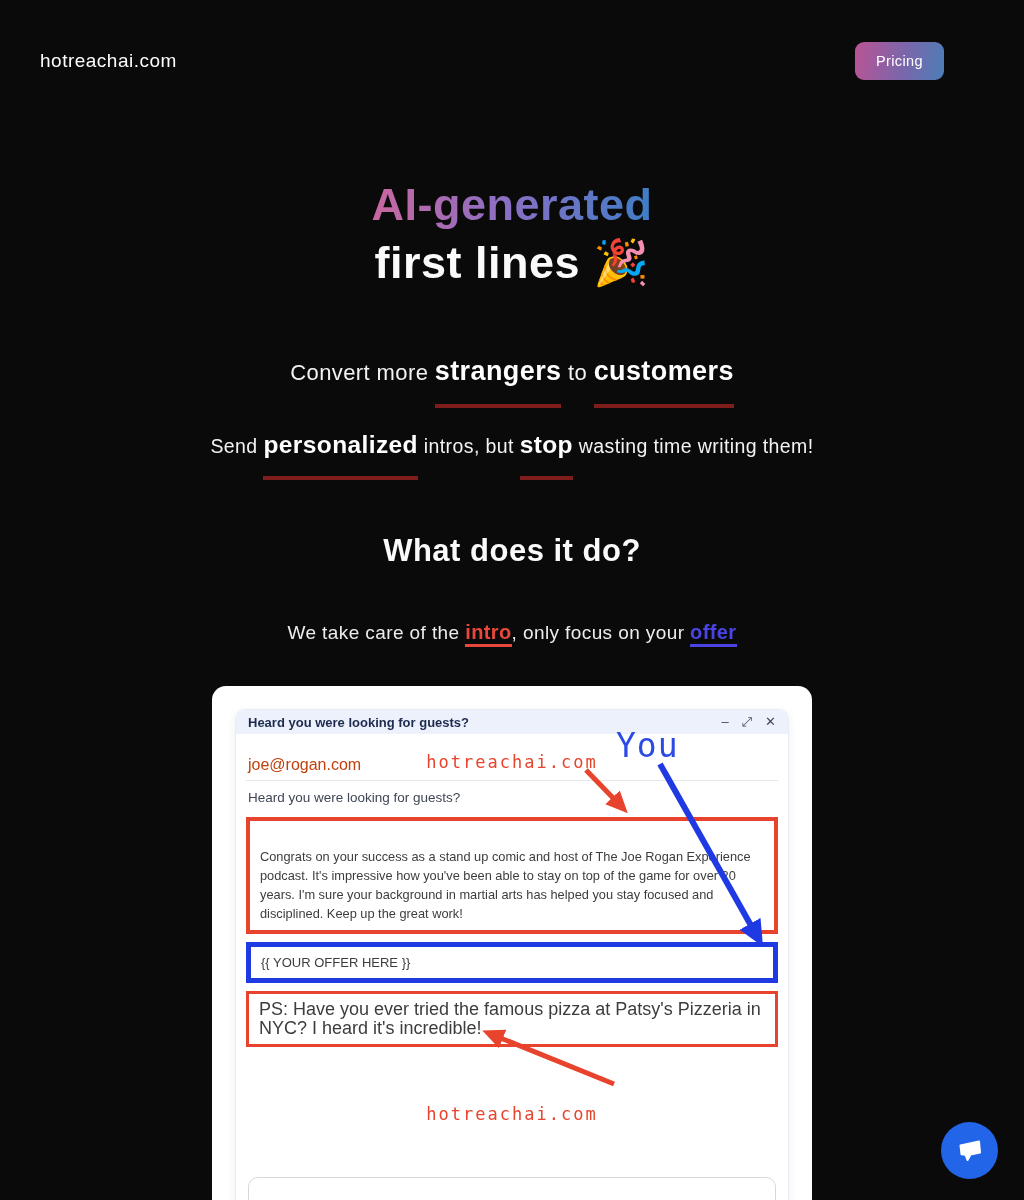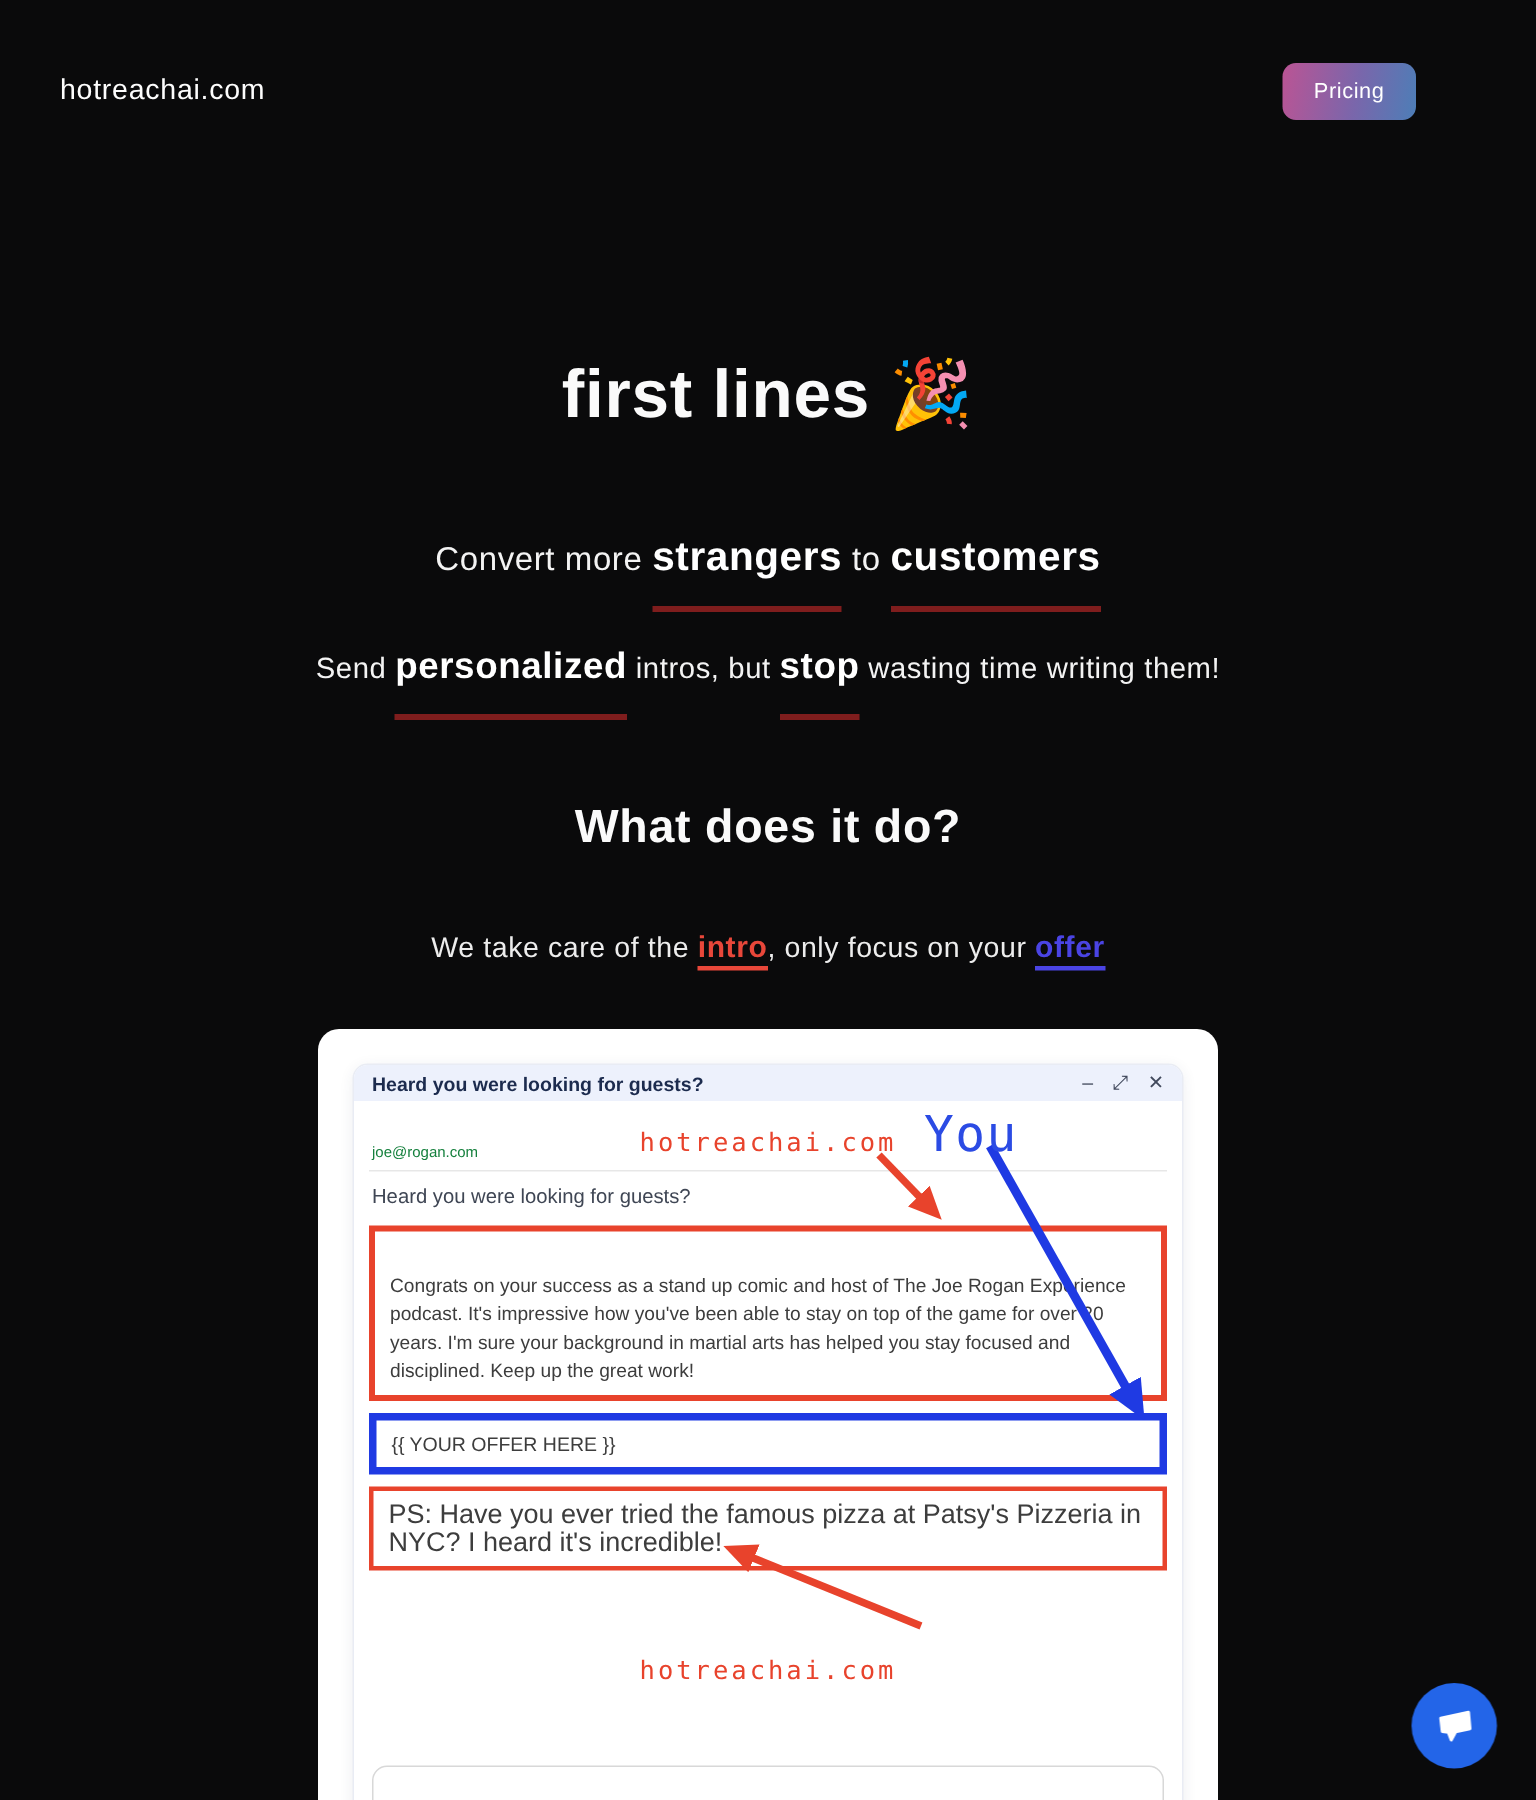--- a/index.html
+++ b/index.html
@@ -46,25 +46,25 @@
   .window { position:absolute; left:24px; right:24px; top:24px; bottom:-10px;
             border-radius:9px; background:#fff;
             box-shadow:0 0 0 1px #e9ecf4, 0 2px 10px rgba(50,60,90,.10); }
   .titlebar { display:flex; align-items:center; justify-content:space-between;
               background:#edf1fc; border-radius:9px 9px 0 0; height:24px; padding:0 12px; }
   .titlebar .t { font-size:13px; font-weight:700; color:#1c2b4e; }
   .win-controls { display:flex; gap:13px; color:#41495c; font-size:13px; }
   .win-controls span { cursor:pointer; line-height:24px; }
   .content { padding:4px 10px 0; position:relative; }
   .annot-row { position:relative; height:42px; }
-  .recipient { position:absolute; left:2px; bottom:6px; font-size:10px; color:#15803d; }
+  .recipient { position:absolute; left:2px; bottom:6px; font-size:16px; color:#c2410c; }
   .red-mono { font-family:"DejaVu Sans Mono","Liberation Mono",monospace;
               color:#e8432c; font-size:17px; letter-spacing:2px; }
   .annot-top { position:absolute; left:50%; transform:translateX(-50%); bottom:8px; }
-  .you-label { position:absolute; left:404px; top:50px; z-index:6;
+  .you-label { position:absolute; left:404px; top:40px; z-index:6;
                font-family:"DejaVu Sans Mono","Liberation Mono",monospace;
                color:#2b4be4; font-size:33px; letter-spacing:1px; }
   .hr { border-top:1px solid #e7e7e7; }
   .subject-row { padding:9px 2px 8px; font-size:13.5px; color:#3f4654; }
   .box { border:4px solid #e8432c; padding:7px 10px; font-size:12.8px;
          line-height:19px; color:#3d3d3d; margin-top:4px; }
   .box .blank { height:19px; }
   .offer-box { border:5px solid #1f3ae3; margin-top:8px; padding:6px 10px;
                font-size:13px; line-height:19px; color:#3d3d3d; }
   .ps-box { border:3px solid #e8432c; margin-top:8px; padding:6px 10px;
@@ -86,21 +86,21 @@
 </head>
 <body>
 
 <div class="nav">
   <div class="brand">hotreachai.com</div>
   <button class="pricing-btn">Pricing</button>
 </div>
 
 <h1 class="hero">
   <br>
-  <br>
+  <span class="grad">AI-generated</span><br>
   <span>first lines </span><span>🎉</span>
 </h1>
 
 <p class="pitch-1">
   <span>Convert more </span><span class="bigword">strangers</span><span> to </span><span class="bigword">customers</span>
 </p>
 <p class="pitch-2">
   <span>Send </span><span class="bigword">personalized</span><span> intros, but </span><span class="bigword">stop</span><span> wasting time writing them!</span>
 </p>
 

